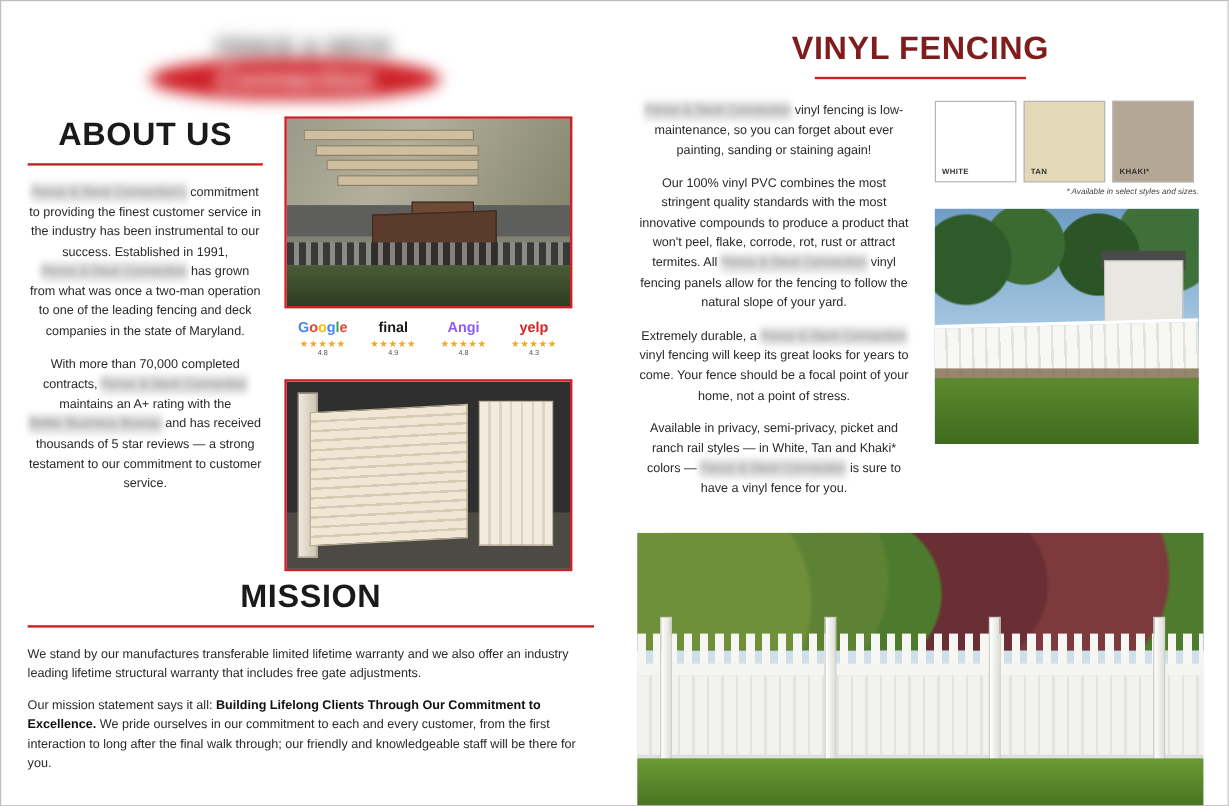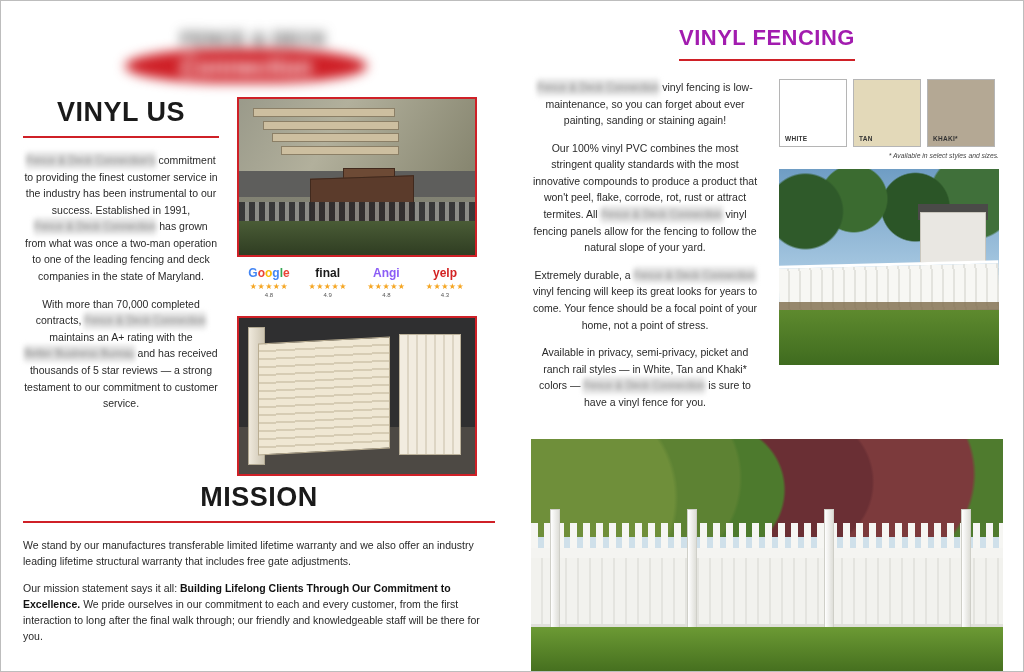--- a/index.html
+++ b/index.html
@@ -151,23 +151,23 @@
   .yelp { color:#d32323; }
   .stars { color:#f5a623; font-size: 8px; letter-spacing: .5px; margin-top: 3px; }
   .score { font-size: 6px; color: #555; margin-top: 1px; }
   
   .mission-wrap { margin-top: 6px; }
   .mission-text { font-size: 10.5px; line-height: 1.55; color: #2a2a2a; margin: 0 0 10px 0; }
   .mission-text b { color: #111; }
   
   .vinyl-head {
     text-align: center;
-    font-size: 22px;
+    font-size: 27px;
     font-weight: bold;
-    color: #a21caf;
+    color: #7f1d1d;
     letter-spacing: .5px;
     margin: 10px 0 8px 0;
   }
   .vinyl-rule { height: 2px; background: #cf2027; margin: 0 auto 18px auto; width: 176px; }
   .right-row { display: flex; gap: 20px; }
   .right-text { width: 228px; }
   .right-media { width: 220px; }
   .swatches { display: flex; gap: 6px; }
   .swatch {
     width: 68px; height: 68px;
@@ -251,21 +251,21 @@
       <div class="logo-blur">
         <div class="logo-text-top">FENCE &amp; DECK</div>
         <div class="logo-swoosh"></div>
         <div class="logo-text-bottom">Connection</div>
       </div>
     </div>
 
     <div class="about-row">
 
       <div class="about-text">
-        <div class="section-head">VINYL US</div>
+        <div class="section-head">ABOUT US</div>
         <div class="head-rule"></div>
 
         <p class="body-text">
           <span class="redact">Fence &amp; Deck Connection's</span><span> commitment to providing the finest customer service in the industry has been instrumental to our success. Established in 1991, </span><span class="redact">Fence &amp; Deck Connection</span><span> has grown from what was once a two-man operation to one of the leading fencing and deck companies in the state of Maryland.</span>
         </p>
 
         <p class="body-text">
           <span>With more than 70,000 completed contracts, </span><span class="redact">Fence &amp; Deck Connection</span><span> maintains an A+ rating with the </span><span class="redact">Better Business Bureau</span><span> and has received thousands of 5 star reviews — a strong testament to our commitment to customer service.</span>
         </p>
       </div>

